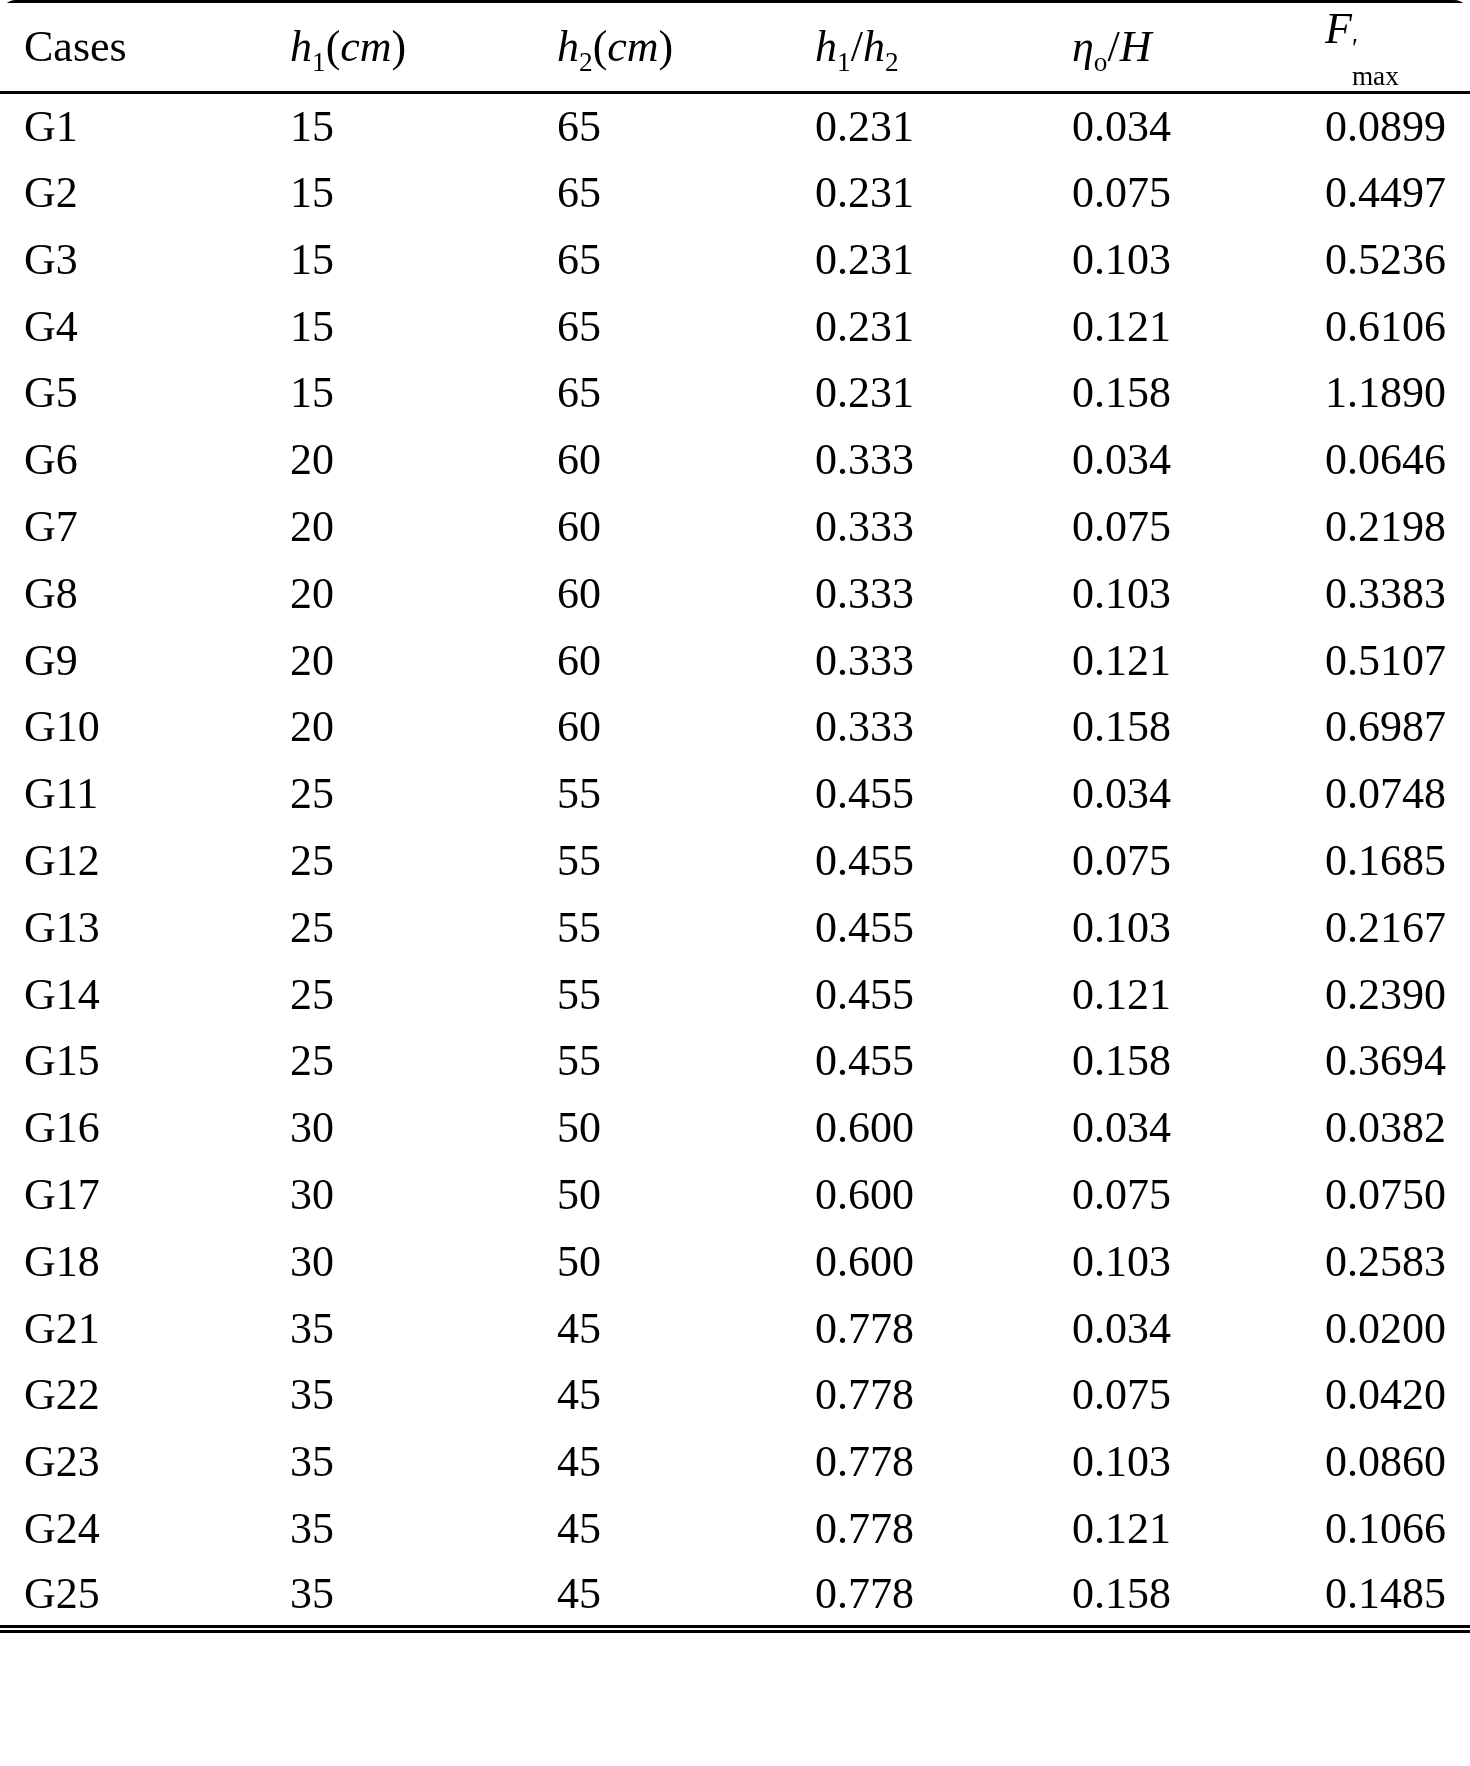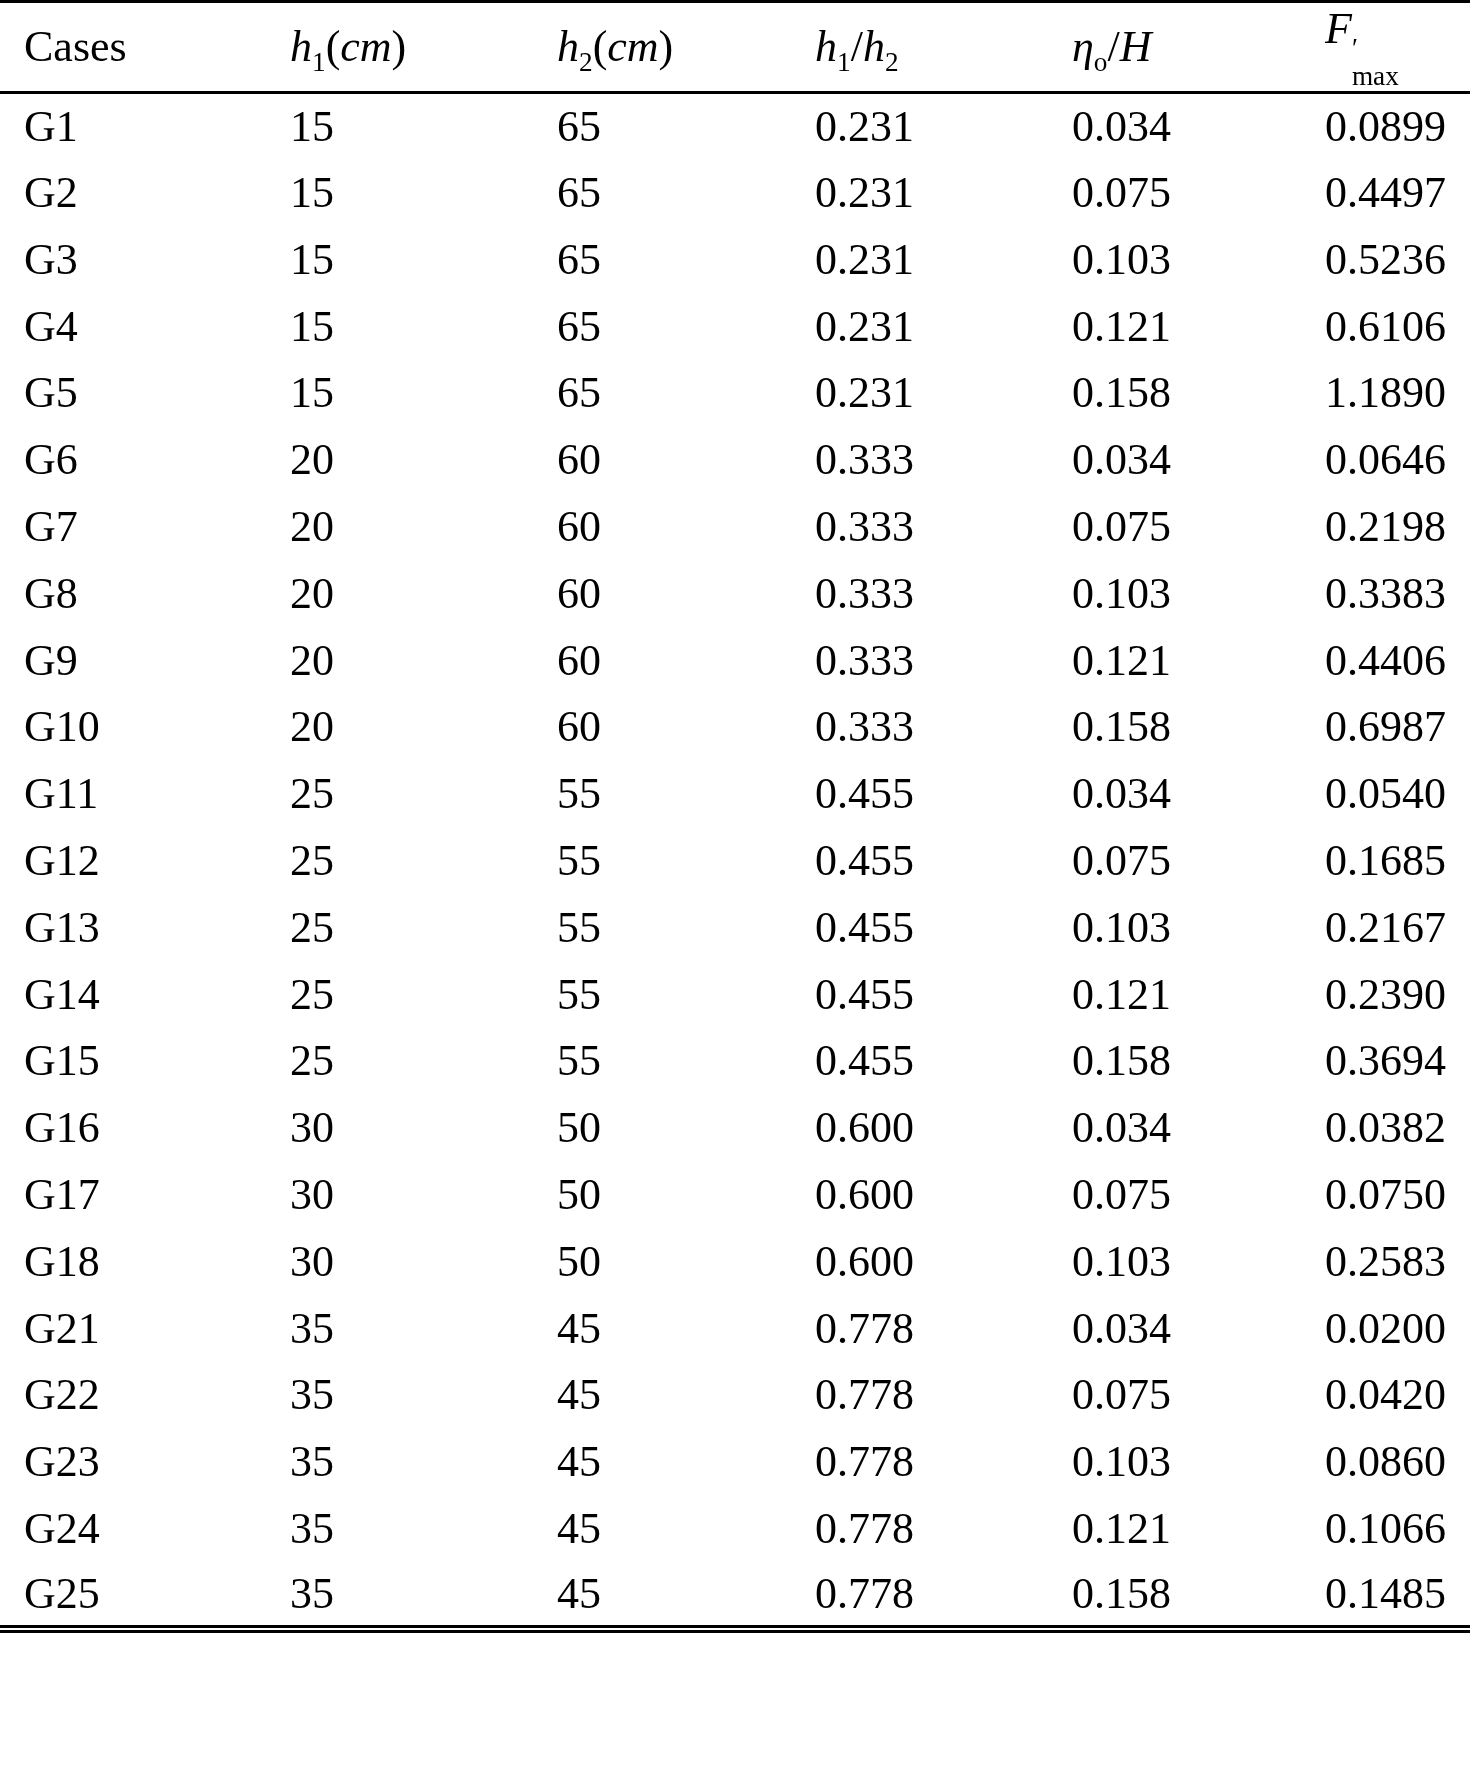--- a/index.html
+++ b/index.html
@@ -5,20 +5,21 @@
   html, body {
     margin: 0;
     padding: 0;
     background: #ffffff;
   }
   .page {
     width: 1470px;
     height: 1766px;
     background: #ffffff;
     overflow: hidden;
+    border-radius: 16px;
   }
   table.cases-table {
     border-collapse: collapse;
     table-layout: fixed;
     width: 1470px;
     font-family: "Liberation Serif", "DejaVu Serif", serif;
     font-size: 44px;
     color: #000000;
     border-top: 3px solid #000000;
     border-bottom: 8px double #000000;
@@ -146,37 +147,37 @@
           <td>0.333</td>
           <td>0.103</td>
           <td>0.3383</td>
         </tr>
         <tr>
           <td>G9</td>
           <td>20</td>
           <td>60</td>
           <td>0.333</td>
           <td>0.121</td>
-          <td>0.4406</td>
+          <td>0.5107</td>
         </tr>
         <tr>
           <td>G10</td>
           <td>20</td>
           <td>60</td>
           <td>0.333</td>
           <td>0.158</td>
           <td>0.6987</td>
         </tr>
         <tr>
           <td>G11</td>
           <td>25</td>
           <td>55</td>
           <td>0.455</td>
           <td>0.034</td>
-          <td>0.0540</td>
+          <td>0.0748</td>
         </tr>
         <tr>
           <td>G12</td>
           <td>25</td>
           <td>55</td>
           <td>0.455</td>
           <td>0.075</td>
           <td>0.1685</td>
         </tr>
         <tr>

